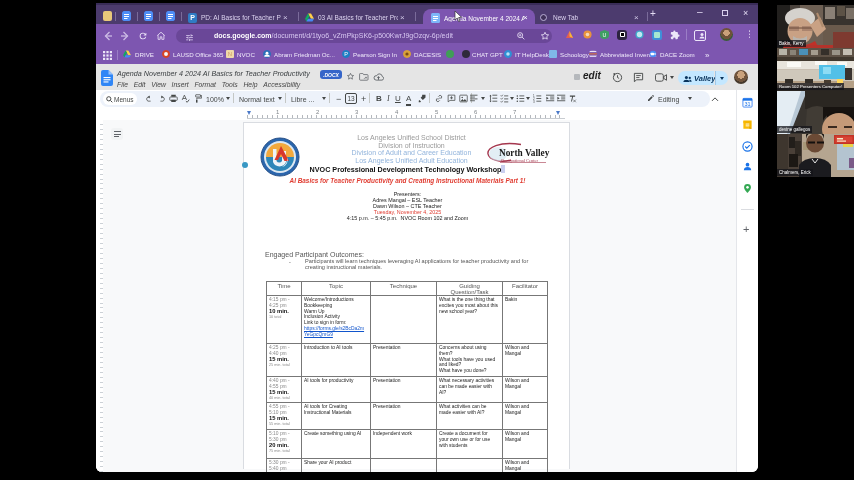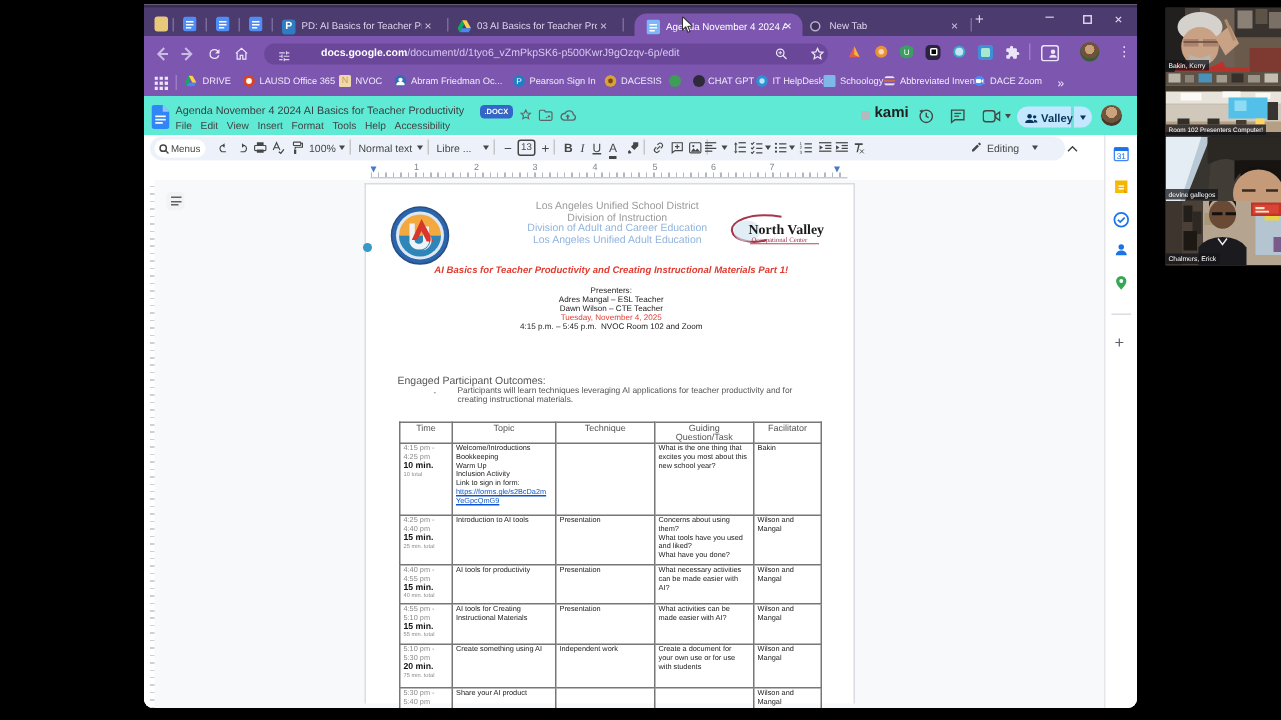--- a/index.html
+++ b/index.html
@@ -17,21 +17,21 @@
   #activetab { position:absolute; left:327px; top:4px; width:112px; height:17px; background:#7d56b0; border-radius:8px 8px 0 0; }
   
   #addrbar { position:absolute; left:0; top:21px; width:662px; height:22px; background:#7d56b0; }
   #urlpill { position:absolute; left:85px; top:4px; width:440px; height:17px; background:#6a4798; border-radius:9px; color:#fff; }
   .navic { position:absolute; top:5px; color:#e9e2f7; font-size:11px; line-height:14px; }
   
   #bmbar { position:absolute; left:0; top:43px; width:662px; height:18px; background:#7d56b0; color:#f0eafb; font-size:6.2px; }
   .bm { position:absolute; top:5px; white-space:nowrap; }
   .bmi { position:absolute; top:4px; width:8px; height:8px; border-radius:4px; }
   
-  #dhead { position:absolute; left:0; top:61px; width:662px; height:26px; background:#5eead4; }
+  #dhead { position:absolute; left:0; top:61px; width:662px; height:26px; background:#e5e5e5;font-style:italic; }
   #dtitle { position:absolute; left:21px; top:5px; font-size:7.2px; color:#3c4043; white-space:nowrap; }
   #docx { position:absolute; left:224px; top:6px; background:#3565c9; color:#fff; font-size:5px; font-weight:bold; padding:1.5px 3px; border-radius:3px; }
   #menus { position:absolute; left:21px; top:17px; font-size:6.8px; color:#444; word-spacing:1px; }
   
   #tbar { position:absolute; left:0; top:87px; width:662px; height:18px; background:#fff; }
   #tpill { position:absolute; left:4px; top:1px; width:610px; height:16px; background:#edf2fa; border-radius:8px; color:#444746; }
   .ti { position:absolute; top:3px; font-size:9px; color:#444746; line-height:10px; }
   
   #ruler { position:absolute; left:0; top:105px; width:640px; height:12px; background:#fff; }
   
@@ -269,21 +269,21 @@
       <svg style="position:absolute; left:263px; top:9px;" width="10" height="8" viewBox="0 0 24 20">
           <path fill="none" stroke="#5f6368" stroke-width="2" d="M1 3 a2 2 0 0 1 2-2 h6 l2 3 h9 a2 2 0 0 1 2 2 v10 a2 2 0 0 1-2 2 h-17 a2 2 0 0 1-2-2 z"></path>
           <path fill="#5f6368" d="M14 13h6l-3-4z M11 14.5l2-2.5 1.5 2z"></path>
         </svg>
       <svg style="position:absolute; left:277px; top:9px;" width="11" height="8" viewBox="0 0 24 18">
           <path fill="none" stroke="#5f6368" stroke-width="2" d="M7 16 a5 5 0 1 1 1-9.9 a6.5 6.5 0 0 1 12.5 1.7 a4.2 4.2 0 0 1-.8 8.2z"></path>
           <path fill="#5f6368" d="M12 7l3.5 4h-2.3v4h-2.4v-4H8.5z"></path>
         </svg>
       <div id="menus">File&nbsp;&nbsp;Edit&nbsp;&nbsp;View&nbsp;&nbsp;Insert&nbsp;&nbsp;Format&nbsp;&nbsp;Tools&nbsp;&nbsp;Help&nbsp;&nbsp;Accessibility</div>
       <span style="position:absolute; left:478px; top:10px; width:6px; height:6px; background:#b5b8bc; border-radius:1px;"></span>
-      <span style="position:absolute; left:487px; top:6px; font-size:10px; font-weight:bold; color:#1f1f1f;">kami</span>
+      <span style="position:absolute; left:487px; top:6px; font-size:10px; font-weight:bold; color:#1f1f1f;">edit</span>
       <svg style="position:absolute; left:516px; top:8px;" width="11" height="11" viewBox="0 0 24 24">
           <path fill="none" stroke="#444746" stroke-width="2" d="M12 21a9 9 0 1 1 9-9 9 9 0 0 1-9 9zM12 7v5l3.5 2"></path>
           <path fill="#444746" d="M2 4l5-2-1 6z"></path>
         </svg>
       <svg style="position:absolute; left:537px; top:8px;" width="11" height="11" viewBox="0 0 24 24">
           <path fill="none" stroke="#444746" stroke-width="2" d="M3 3h18v14H8l-5 4z"></path>
           <rect x="7" y="7" width="10" height="1.8" fill="#444746"></rect>
           <rect x="7" y="11" width="7" height="1.8" fill="#444746"></rect>
         </svg>
       <svg style="position:absolute; left:559px; top:9px;" width="12" height="9" viewBox="0 0 26 18">
@@ -492,20 +492,21 @@
           <path d="M36 3.5 C14 0 2 7 3 13 C4 19 16 22 26 19" fill="none" stroke="#a5374e" stroke-width="1.4"></path>
           <ellipse cx="13" cy="13" rx="9" ry="7" fill="#cfe2ef" opacity="0.6"></ellipse>
           <text x="14" y="15" font-family="Liberation Serif, serif" font-weight="bold" font-size="9.3" fill="#1a1a1a">North Valley</text>
           <text x="16" y="20.5" font-family="Liberation Serif, serif" font-size="4.5" fill="#a5374e">Occupational Center</text>
           <path d="M15 21.5 h46" stroke="#a5374e" stroke-width="0.6"></path>
         </svg>
         <div class="c" style="left:4px; top:11px; font-size:7px; color:#9a9a9a;">Los Angeles Unified School District</div>
         <div class="c" style="left:4px; top:18.5px; font-size:7px; color:#9a9a9a;">Division of Instruction</div>
         <div class="c" style="left:4px; top:26px; font-size:7px; color:#92b4dc;">Division of Adult and Career Education</div>
         <div class="c" style="left:4px; top:33.5px; font-size:7px; color:#92b4dc;">Los Angeles Unified Adult Education</div>
+        <div class="c" style="top:42px; font-size:7.2px; font-weight:bold; color:#111;">NVOC Professional Development Technology Workshop<span style="display:inline-block; width:4px; height:8px; background:#c9cfef; vertical-align:-1px;"></span></div>
         <div class="c" style="top:54px; font-size:6.4px; font-weight:bold; font-style:italic; color:#e03c31;">AI Basics for Teacher Productivity and Creating Instructional Materials Part 1!</div>
         <div class="c" style="top:68px; font-size:5.4px; color:#222;">Presenters:</div>
         <div class="c" style="top:74px; font-size:5.4px; color:#222;">Adres Mangal – ESL Teacher</div>
         <div class="c" style="top:80px; font-size:5.4px; color:#222;">Dawn Wilson – CTE Teacher</div>
         <div class="c" style="top:86px; font-size:5.4px; color:#e03c31;">Tuesday, November 4, 2025</div>
         <div class="c" style="top:92px; font-size:5.4px; color:#222;">4:15 p.m. – 5:45 p.m.&nbsp;&nbsp;NVOC Room 102 and Zoom</div>
         <div class="t" style="left:21px; top:127.5px; font-size:7px; color:#555;">Engaged Participant Outcomes:</div>
         <div class="t" style="left:45px; top:136px; font-size:5.4px; color:#555;">-</div>
         <div class="t" style="left:61px; top:135px; font-size:5.6px; color:#555; line-height:6.4px;">Participants will learn techniques leveraging AI applications for teacher productivity and for<br>creating instructional materials.</div>
         <table id="tbl" style="position:absolute; left:22px; top:158px; width:281px; border-collapse:collapse; table-layout:fixed; font-size:4.9px; color:#222; line-height:5.8px;">

